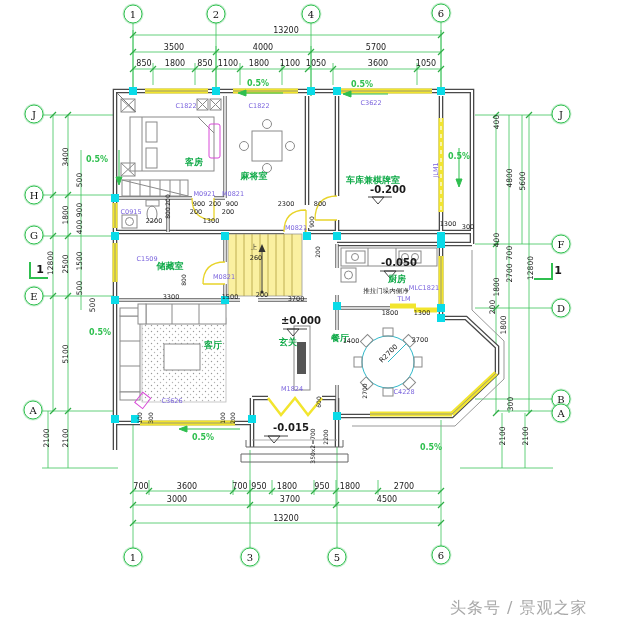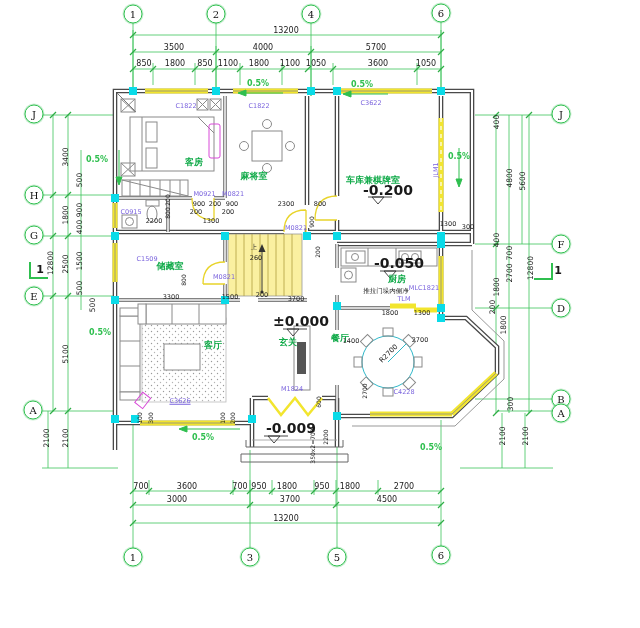--- a/index.html
+++ b/index.html
@@ -9,21 +9,21 @@
   #labels,#axes{position:absolute;left:0;top:0;width:640px;height:628px;pointer-events:none;}
   .lb{position:absolute;transform:translate(-50%,-50%);white-space:nowrap;line-height:1;
       font-family:"DejaVu Sans",sans-serif;color:#1a1a1a;}
   .k-d{font-size:8px;}
   .k-dv{font-size:7.5px;transform:translate(-50%,-50%) rotate(-90deg);}
   .k-n{font-size:6.5px;}
   .k-nv{font-size:6px;transform:translate(-50%,-50%) rotate(-90deg);}
   .k-o{font-size:6.5px;color:#7a63dd;}
   .k-ov{font-size:6.5px;color:#7a63dd;transform:translate(-50%,-50%) rotate(-90deg);}
   .k-r{font-size:9px;font-weight:bold;color:#12ab4a;text-align:right;}
-  .k-lv{font-size:14px;font-weight:bold;}
+  .k-lv{font-size:10px;font-weight:bold;}
   .k-s{font-size:8px;font-weight:bold;color:#2fbf4f;}
   .k-dd{font-size:7px;transform:translate(-50%,-50%) rotate(-45deg);}
   .k-sec{font-size:11px;font-weight:bold;}
   .bubble{position:absolute;width:17px;height:17px;border:1px solid #2fbf4f;border-radius:50%;
           background:#fff;color:#111;font:10px "DejaVu Serif",serif;display:flex;align-items:center;
           justify-content:center;transform:translate(-50%,-50%);box-shadow:0 0 0 1px rgba(47,191,79,.25);}
   .titlebar{position:absolute;left:183px;top:578px;white-space:nowrap;}
   .title{font-size:22px;font-weight:bold;color:#111;letter-spacing:2px;
          border-bottom:3px solid #2db14c;padding-bottom:1px;}
   .scale{font-size:12px;font-weight:bold;color:#111;margin-left:8px;}
@@ -481,42 +481,42 @@
       <span class="lb k-d" style="left: 290px; top: 500px;">3700</span>
       <span class="lb k-d" style="left: 387px; top: 500px;">4500</span>
       <span class="lb k-d" style="left: 286px; top: 519px;">13200</span>
       <span class="lb k-s" style="left: 203px; top: 438px;">0.5%</span>
       <span class="lb k-s" style="left: 431px; top: 448px;">0.5%</span>
       <span class="lb k-o" style="left: 186px; top: 106px;">C1822</span>
       <span class="lb k-o" style="left: 259px; top: 106px;">C1822</span>
       <span class="lb k-o" style="left: 371px; top: 103px;">C3622</span>
       <span class="lb k-o" style="left: 131px; top: 212px;">C0915</span>
       <span class="lb k-o" style="left: 147px; top: 259px;">C1509</span>
-      <span class="lb k-o" style="left: 180px; top: 401px; text-decoration: underline;">C3626</span>
+      <span class="lb k-o" style="left: 172px; top: 401px;">C3626</span>
       <span class="lb k-o" style="left: 404px; top: 392px;">C4228</span>
       <span class="lb k-o" style="left: 201px; top: 194px; padding-left: 7px;">M0921</span>
       <span class="lb k-o" style="left: 233px; top: 194px;">M0821</span>
       <span class="lb k-o" style="left: 296px; top: 228px;">M0821</span>
       <span class="lb k-o" style="left: 224px; top: 277px;">M0821</span>
       <span class="lb k-o" style="left: 424px; top: 288px;">MLC1821</span>
       <span class="lb k-o" style="left: 404px; top: 299px;">TLM</span>
       <span class="lb k-o" style="left: 292px; top: 389px;">M1824</span>
       <span class="lb k-ov" style="left: 436px; top: 170px;">JLM1</span>
       <span class="lb k-r" style="left: 194px; top: 162px;">客房</span>
       <span class="lb k-r" style="left: 254px; top: 176px;">麻将室</span>
       <span class="lb k-r" style="left: 373px; top: 180px;">车库兼棋牌室</span>
       <span class="lb k-r" style="left: 170px; top: 266px;">储藏室</span>
       <span class="lb k-r" style="left: 213px; top: 345px;">客厅</span>
       <span class="lb k-r" style="left: 288px; top: 342px;">玄关</span>
       <span class="lb k-r" style="left: 397px; top: 279px;">厨房</span>
       <span class="lb k-r" style="left: 340px; top: 338px;">餐厅</span>
       <span class="lb k-lv" style="left: 388px; top: 190px;">-0.200</span>
       <span class="lb k-lv" style="left: 301px; top: 321px;">±0.000</span>
       <span class="lb k-lv" style="left: 399px; top: 263px;">-0.050</span>
-      <span class="lb k-lv" style="left: 291px; top: 428px;">-0.009</span>
+      <span class="lb k-lv" style="left: 291px; top: 428px;">-0.015</span>
       <span class="lb k-n" style="left: 199px; top: 204px;">900</span>
       <span class="lb k-n" style="left: 215px; top: 204px;">200</span>
       <span class="lb k-n" style="left: 232px; top: 204px;">900</span>
       <span class="lb k-n" style="left: 286px; top: 204px;">2300</span>
       <span class="lb k-n" style="left: 320px; top: 204px;">800</span>
       <span class="lb k-n" style="left: 196px; top: 212px;">200</span>
       <span class="lb k-n" style="left: 228px; top: 212px;">200</span>
       <span class="lb k-n" style="left: 211px; top: 221px;">1300</span>
       <span class="lb k-n" style="left: 154px; top: 221px;">2200</span>
       <span class="lb k-nv" style="left: 168px; top: 200px;">200</span>
@@ -543,14 +543,15 @@
       <span class="lb k-nv" style="left: 313px; top: 446px;">350x2=700</span>
       <span class="lb k-n" style="left: 386px; top: 291px;">推拉门垛内侧净</span>
       <span class="lb k-nv" style="left: 140px; top: 418px;">100</span>
       <span class="lb k-nv" style="left: 151px; top: 418px;">300</span>
       <span class="lb k-nv" style="left: 223px; top: 418px;">100</span>
       <span class="lb k-nv" style="left: 233px; top: 418px;">200</span>
       <span class="lb k-sec" style="left: 40px; top: 269px;">1</span>
       <span class="lb k-sec" style="left: 558px; top: 270px;">1</span>
     </div>
 
+<div class="watermark">头条号 / 景观之家</div>
 
 </div>
 
 </body></html>

